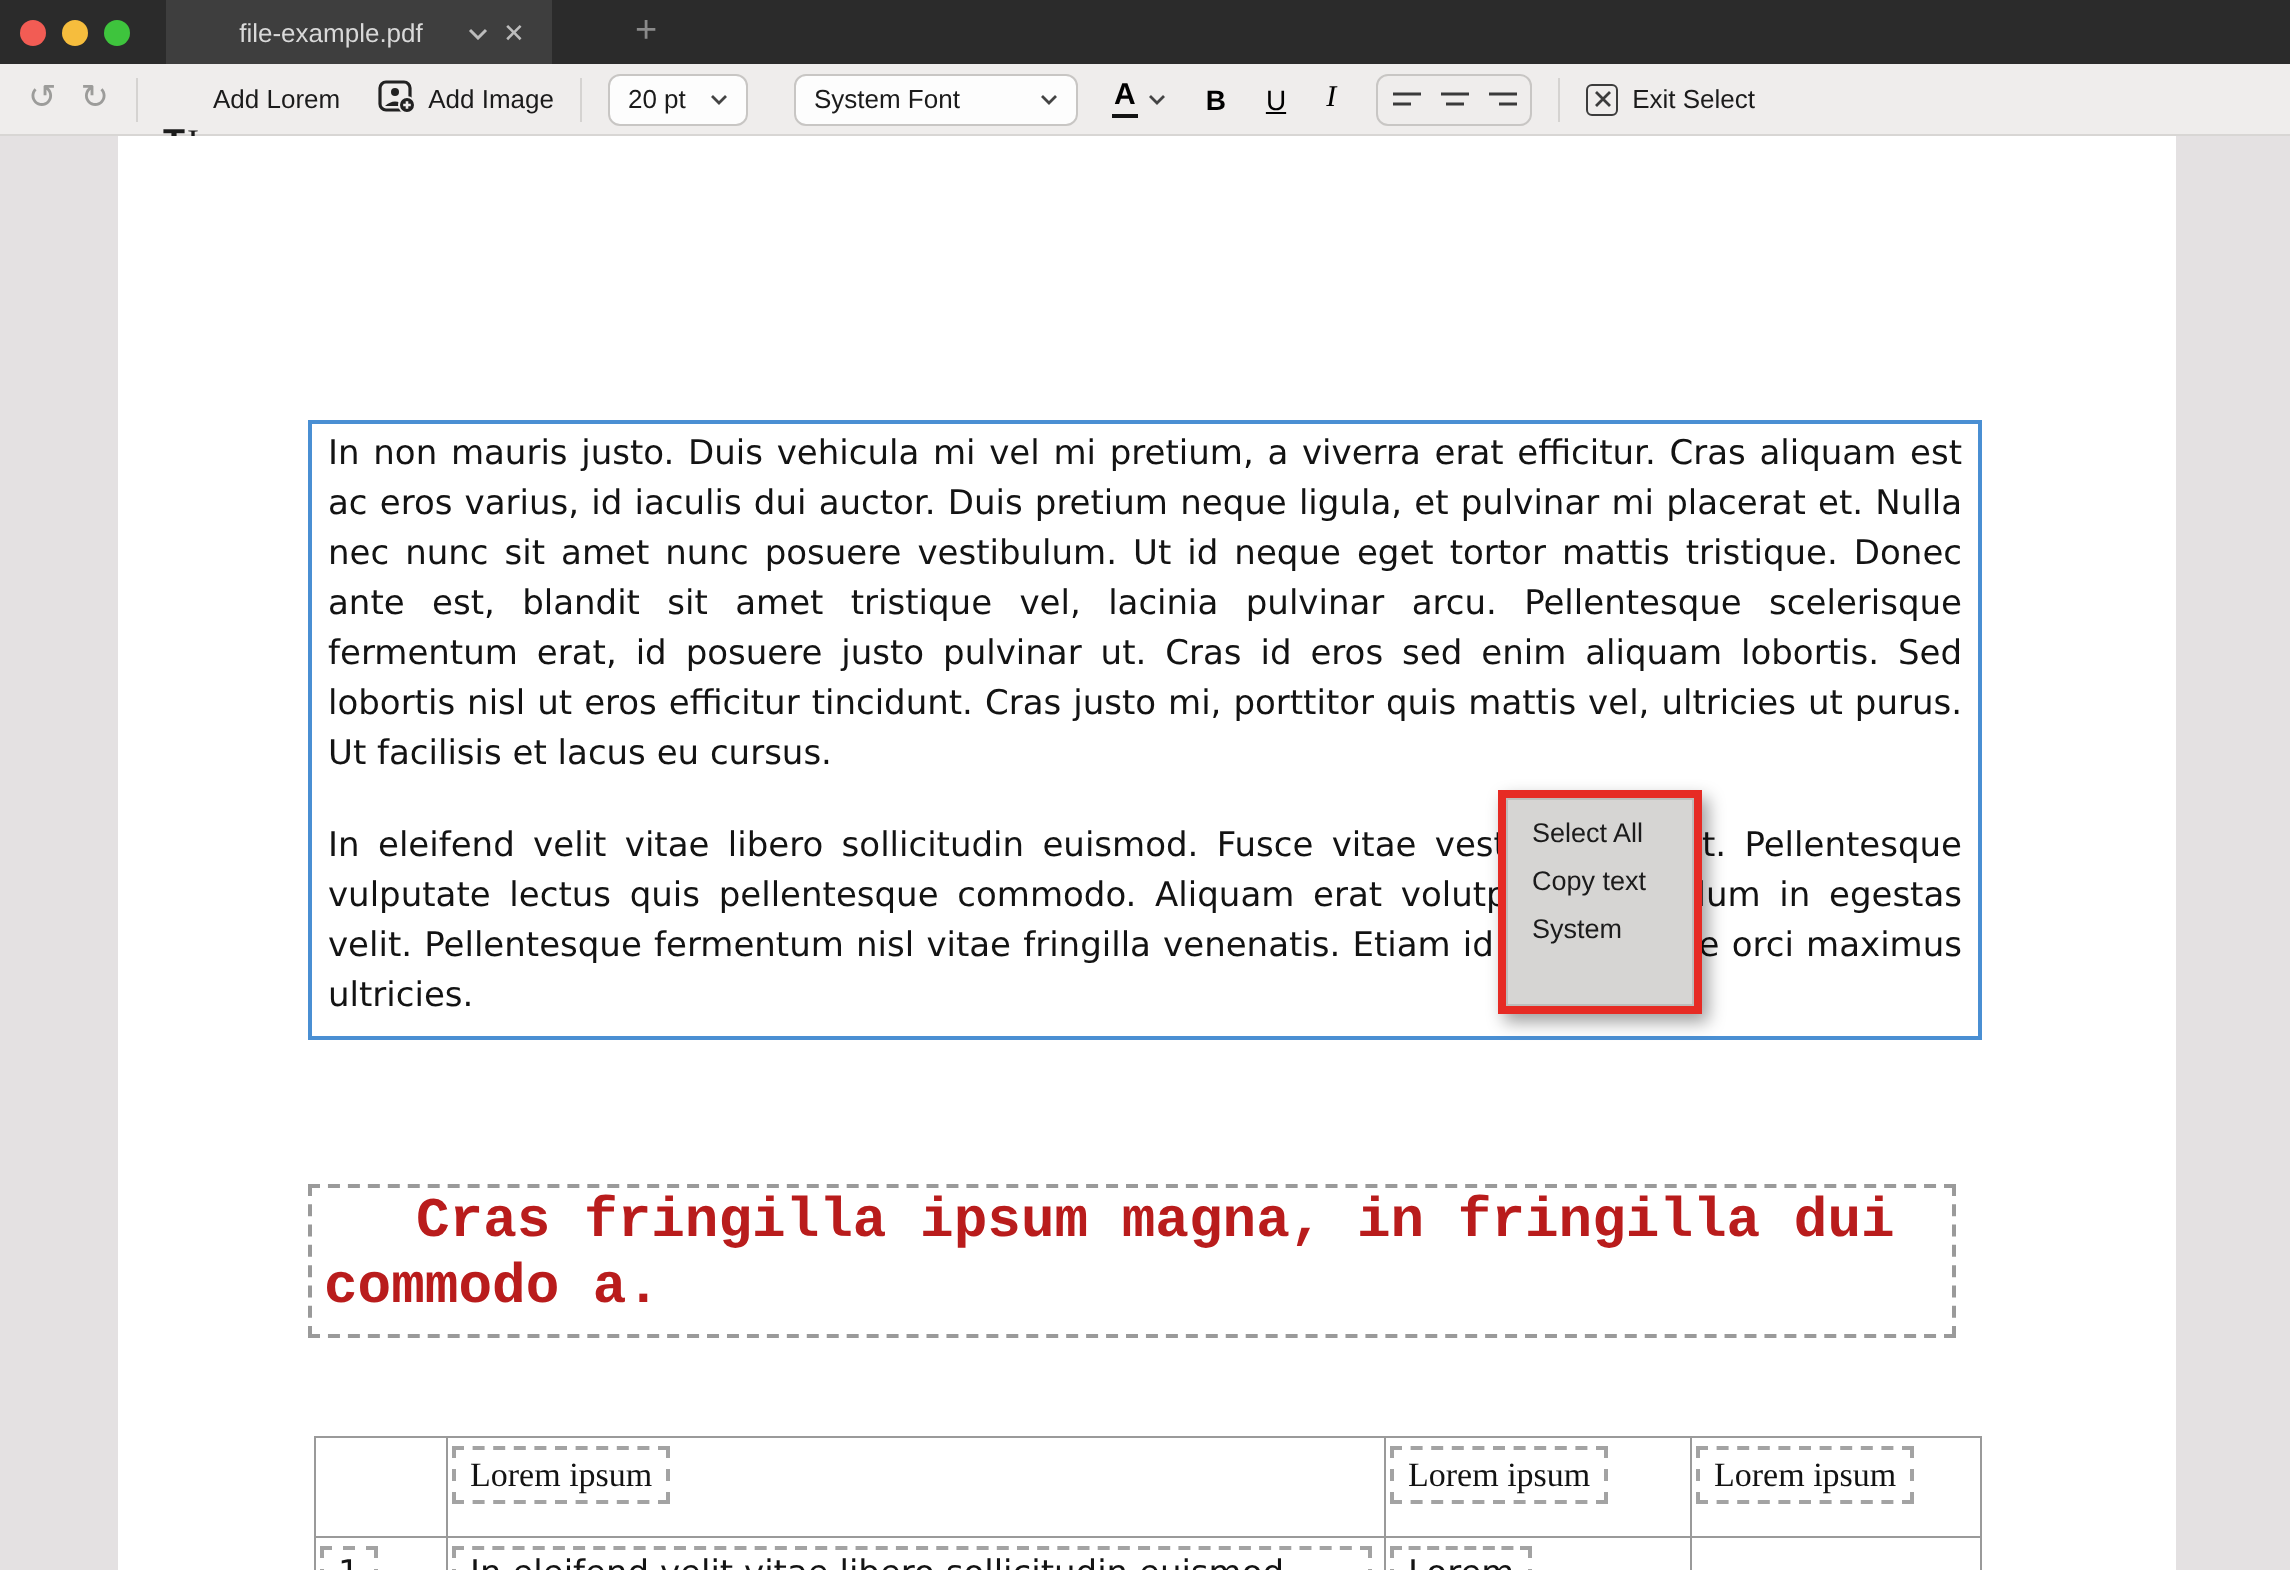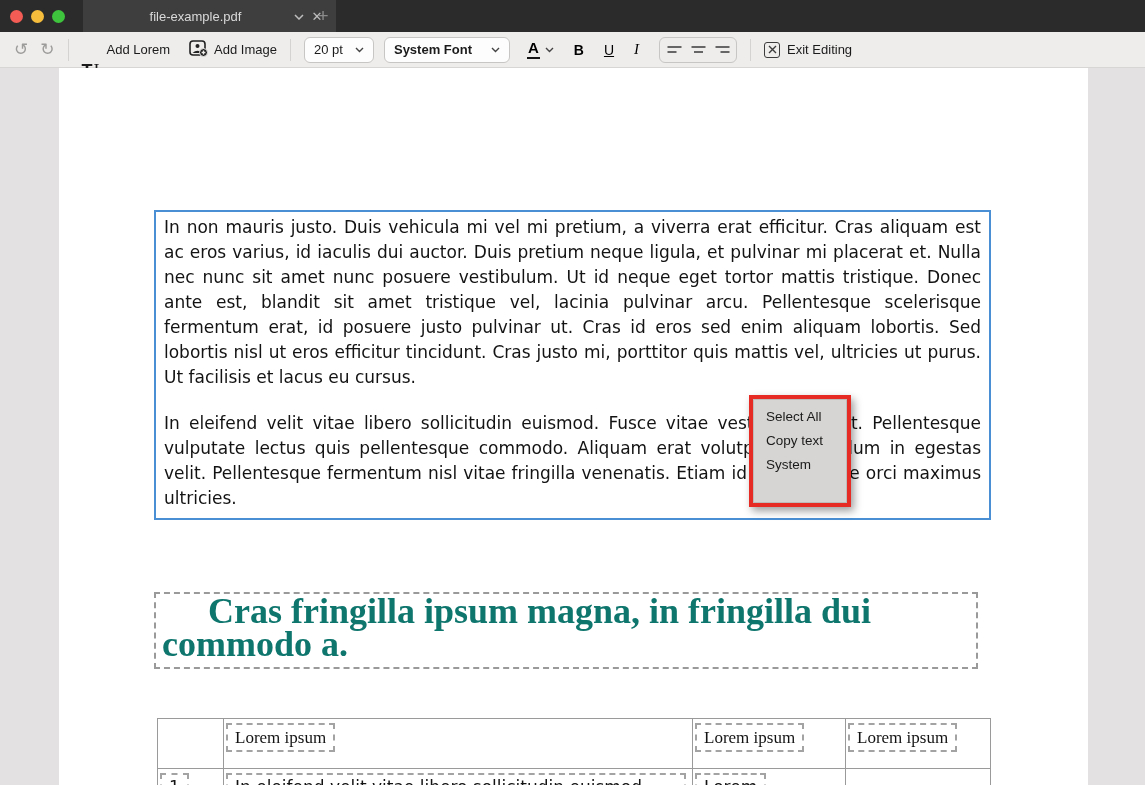--- a/index.html
+++ b/index.html
@@ -7,21 +7,21 @@
   body { font-family:"Liberation Sans", sans-serif; }
   .app { position:relative; width:1145px; height:785px; overflow:hidden; background:#e4e1e2; }
 
   
   .titlebar { position:absolute; top:0; left:0; width:100%; height:32px; background:#2b2b2b; display:flex; align-items:center; }
   .traffic { display:flex; gap:8px; padding:0 12px 0 10px; }
   .light { width:13px; height:13px; border-radius:50%; }
   .light.red { background:#f25c54; }
   .light.yellow { background:#f6bd3d; }
   .light.green { background:#3ec43d; }
-  .tab { position:absolute; left:83px; top:0; width:253px; height:32px; background:#3e3e3e; display:flex; align-items:center; padding:0 10px 0 18px; }
+  .tab { position:absolute; left:83px; top:0; width:193px; height:32px; background:#3e3e3e; display:flex; align-items:center; padding:0 10px 0 18px; }
   .tab-title { color:#d9d9d9; font-size:13px; flex:1; text-align:center; white-space:nowrap; }
   .tab-icon { color:#bdbdbd; font-size:12px; width:18px; text-align:center; cursor:default; }
   .tab-close { font-size:13px; }
   .newtab { position:absolute; left:310px; top:4px; width:26px; height:24px; color:#8a8a8a; font-size:19px; line-height:23px; text-align:center; }
 
   
   .toolbar { position:absolute; top:32px; left:0; width:100%; height:36px; background:#efedec; border-bottom:1px solid #d8d6d4; display:flex; align-items:center; padding:0 14px; }
   .tbtn { display:flex; align-items:center; gap:6px; font-size:13px; color:#1b1b1b; white-space:nowrap; }
   .glyph { font-family:"DejaVu Sans", sans-serif; }
   .undo, .redo { font-size:17px; color:#9c9c9a; line-height:1; }
@@ -52,21 +52,21 @@
                font-family:"DejaVu Sans", sans-serif; font-size:17px; line-height:25px; text-align:justify; color:#131313; }
   .textblock p + p { margin-top:21px; }
 
   
   .annotation { position:absolute; left:690px; top:327px; width:102px; height:112px; border:4px solid #e62b24; box-shadow:3px 4px 8px rgba(0,0,0,0.38); }
   .ctxmenu { width:100%; height:100%; background:#d6d5d3; border:1px solid #bdbcba; padding:5px 0 0 12px; }
   .ctxmenu .item { font-size:13.5px; line-height:24px; color:#1b1b1b; white-space:nowrap; }
 
   
   .heading { position:absolute; left:95px; top:524px; width:824px; border:2px dashed #9a9a9a; padding:1px 6px 6px 6px;
-             font-family:Liberation Serif, serif; font-weight:700; font-size:36px; line-height:33px; color:#0f766e; text-indent:46px; }
+             font-family:Liberation Mono, monospace; font-weight:700; font-size:28px; line-height:33px; color:#b91c1c; text-indent:46px; }
 
   
   .doc-table { position:absolute; left:98px; top:650px; width:833px; border-collapse:collapse; table-layout:fixed;
                font-family:"DejaVu Sans", sans-serif; font-size:17px; color:#131313; }
   .doc-table td { border:1px solid #9a9a9a; vertical-align:top; padding:4px 2px; }
   .doc-table tr.hdr td { height:50px;font-family:Liberation Serif, serif; }
   .doc-table tr.row2 td { height:42px; }
   .field { display:inline-block; border:2px dashed #a3a3a3; padding:0 7px; line-height:25px; white-space:nowrap; }
   .c3-pad { padding-left:14px; }
   .c2-wide { width:calc(100% - 4px); white-space:normal; overflow:hidden; }
@@ -121,21 +121,21 @@
 
     <div class="select" style="width:70px;">
       <span>20 pt</span>
       <span class="chev">
         <svg width="9" height="6" viewBox="0 0 9 6">
             <polyline points="1,1 4.5,4.5 8,1" fill="none" stroke="#444" stroke-width="1.4"></polyline>
           </svg>
       </span>
     </div>
 
-    <div class="select" style="width:126px; margin-left:10px;font-weight:bold;">
+    <div class="select" style="width:142px; margin-left:23px;">
       <span>System Font</span>
       <span class="chev">
         <svg width="9" height="6" viewBox="0 0 9 6">
             <polyline points="1,1 4.5,4.5 8,1" fill="none" stroke="#444" stroke-width="1.4"></polyline>
           </svg>
       </span>
     </div>
 
     <div class="color-a">
       <span class="A">A</span>
@@ -169,21 +169,21 @@
     </div>
 
     <span class="divider"></span>
 
     <div class="exit">
       <span class="exit-box">
         <svg width="9" height="9" viewBox="0 0 9 9">
             <path d="M1 1 L8 8 M8 1 L1 8" stroke="#3c3c3c" stroke-width="1.4"></path>
           </svg>
       </span>
-      <span>Exit Editing</span>
+      <span>Exit Select</span>
     </div>
   </div>
 
   <div class="canvas">
     <div class="page">
 
       <div class="textblock">
         <p>In non mauris justo. Duis vehicula mi vel mi pretium, a viverra erat efficitur. Cras aliquam est ac eros varius, id iaculis dui auctor. Duis pretium neque ligula, et pulvinar mi placerat et. Nulla nec nunc sit amet nunc posuere vestibulum. Ut id neque eget tortor mattis tristique. Donec ante est, blandit sit amet tristique vel, lacinia pulvinar arcu. Pellentesque scelerisque fermentum erat, id posuere justo pulvinar ut. Cras id eros sed enim aliquam lobortis. Sed lobortis nisl ut eros efficitur tincidunt. Cras justo mi, porttitor quis mattis vel, ultricies ut purus. Ut facilisis et lacus eu cursus.</p>
         <p>In eleifend velit vitae libero sollicitudin euismod. Fusce vitae vestibulum velit. Pellentesque vulputate lectus quis pellentesque commodo. Aliquam erat volutpat. Vestibulum in egestas velit. Pellentesque fermentum nisl vitae fringilla venenatis. Etiam id mauris vitae orci maximus ultricies.</p>
       </div>

